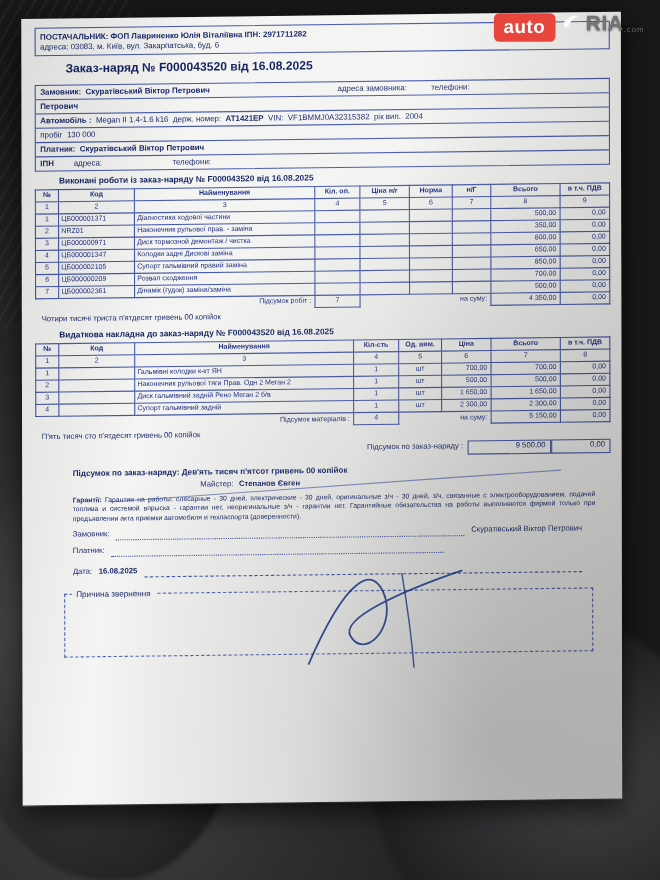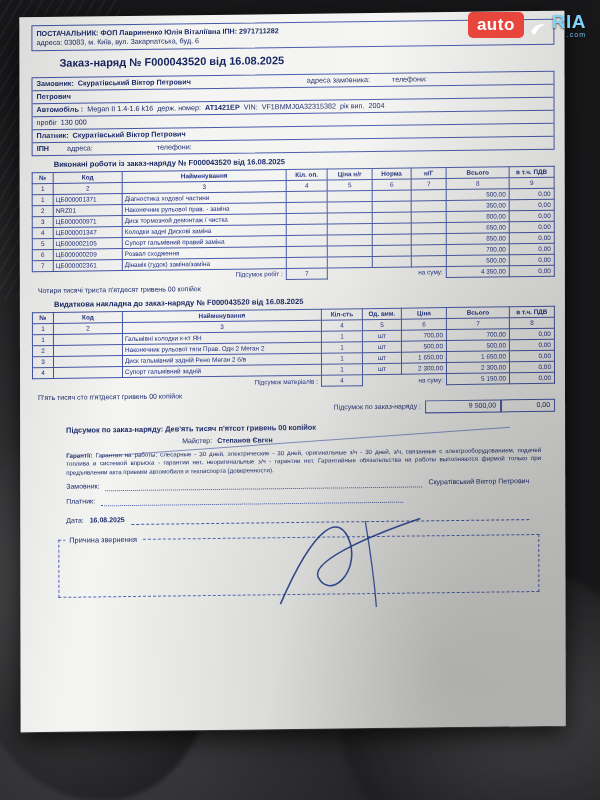--- a/index.html
+++ b/index.html
@@ -29,30 +29,30 @@
   }
   .bg-seat2{
     position:absolute;right:-60px;top:560px;width:320px;height:300px;
     background:radial-gradient(ellipse at 60% 50%, #4e4e50 0%, #2a2a2c 55%, #151517 85%);
     filter:blur(3px);opacity:.8;border-radius:45% 55% 50% 50%;
   }
 
   
   .watermark{
     position:absolute;right:14px;top:12px;
-    display:flex;align-items:flex-end;gap:6px;z-index:40;
+    display:flex;align-items:flex-start;gap:6px;z-index:40;
   }
   .wm-auto{
     background:#e8453c;color:#fff;font-weight:bold;font-size:17px;
     padding:3px 9px;border-radius:5px;letter-spacing:.5px;
   }
   .wm-ria{
-    color:#7dd3fc;font-weight:bold;font-size:19px;letter-spacing:.5px;
+    color:#737373;font-weight:bold;font-size:19px;letter-spacing:.5px;
     text-shadow:0 1px 2px rgba(0,0,0,.6);
-    display:flex;flex-direction:column;align-items:flex-end;line-height:1;
+    display:flex;flex-direction:row;align-items:flex-end;line-height:1;
   }
   .wm-ria .dom{font-size:7px;font-weight:normal;letter-spacing:1px;opacity:.9;}
   .wm-bird{
     width:16px;height:16px;display:inline-block;
   }
 
   
   .paper{
     position:absolute;
     left:20px;top:14px;width:545px;height:715px;

